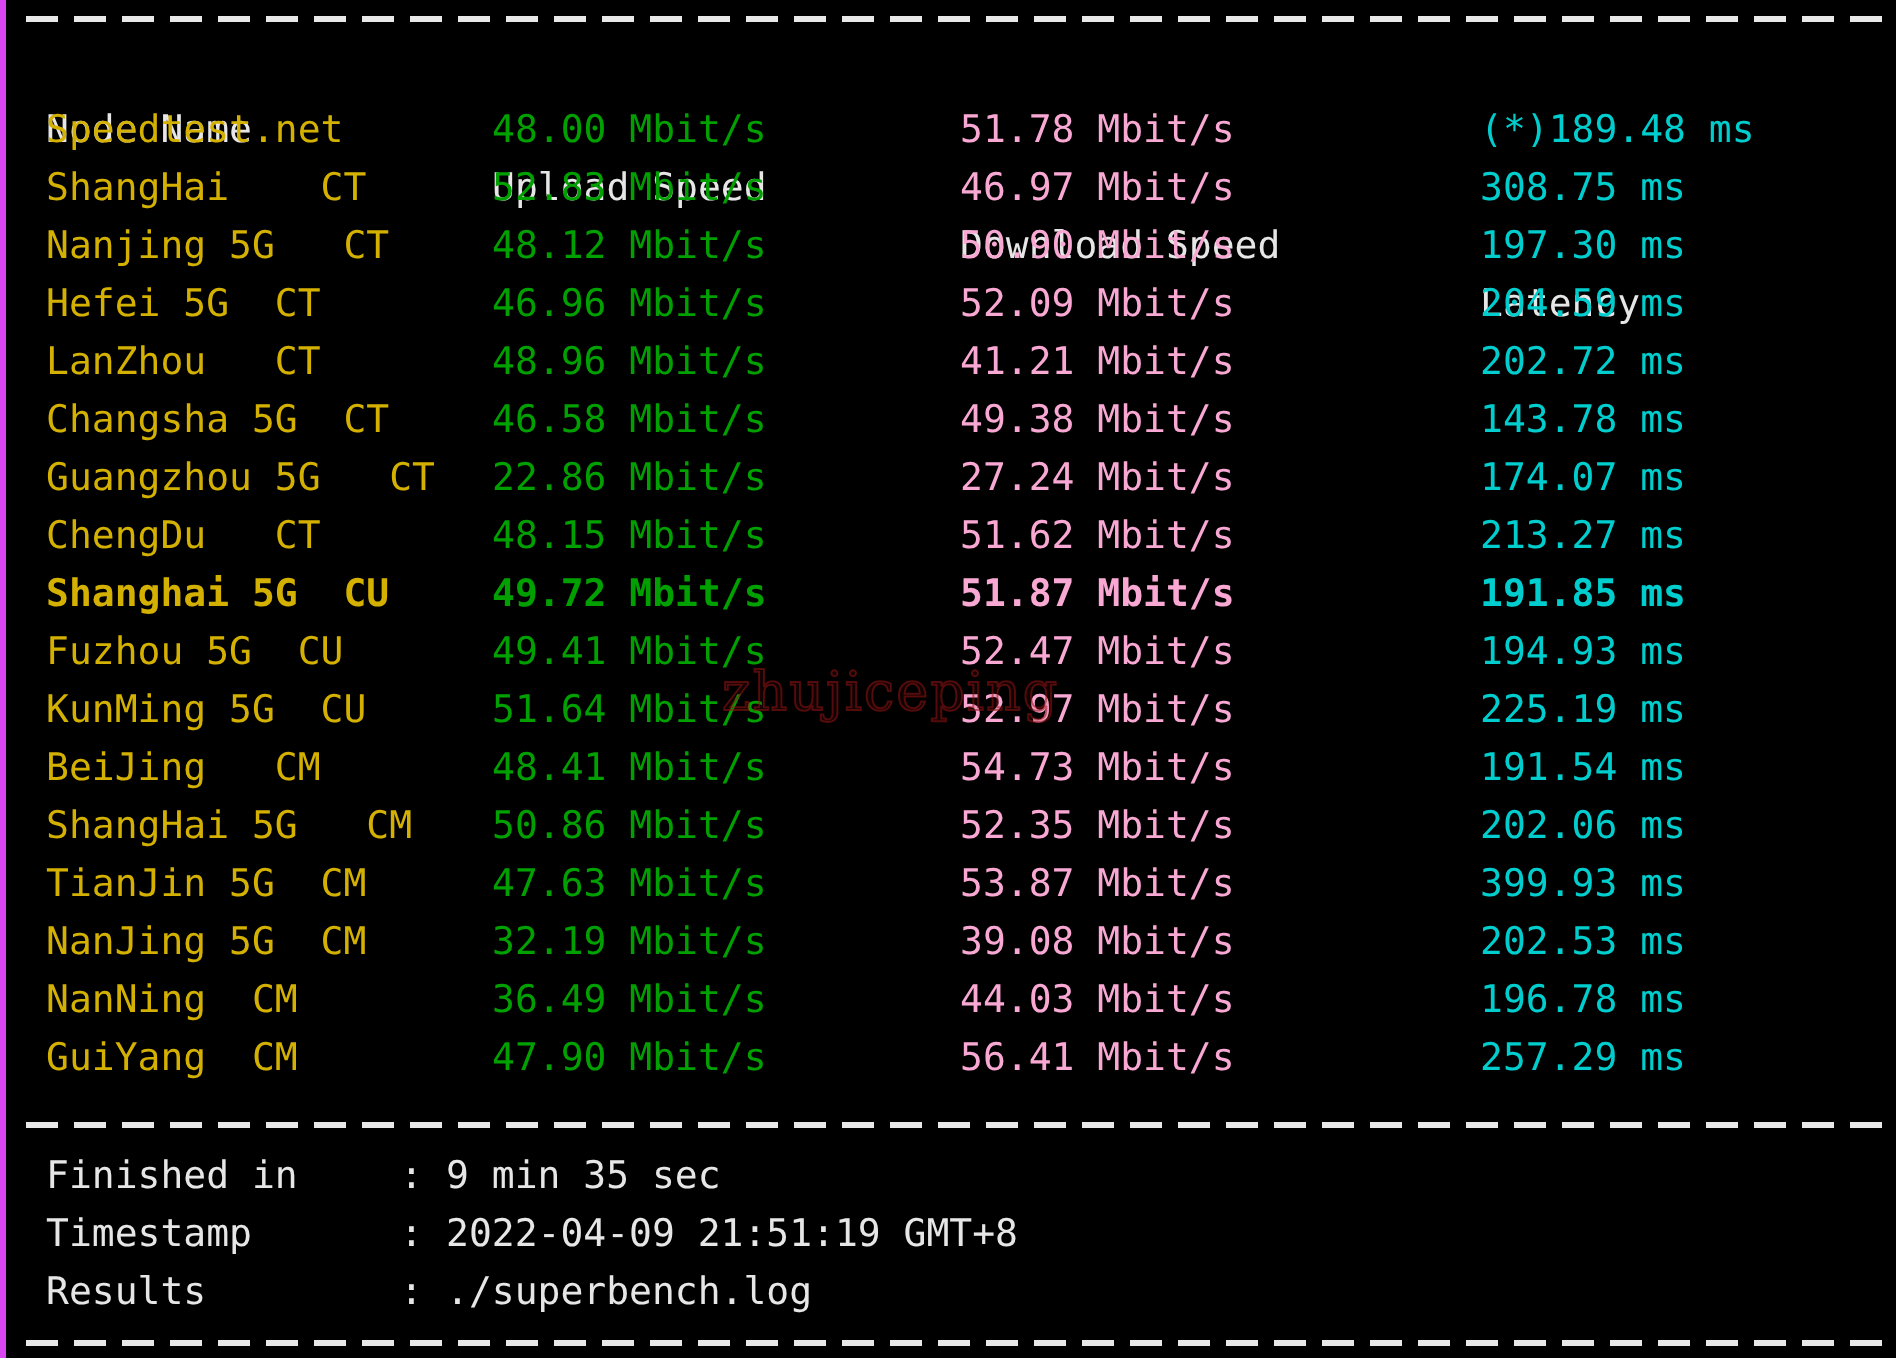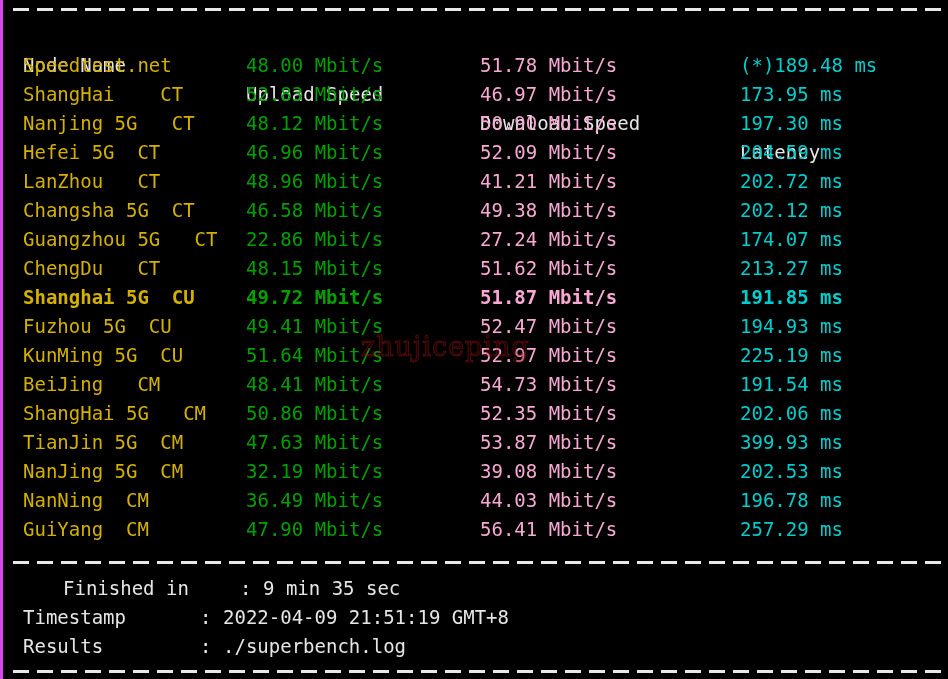--- a/index.html
+++ b/index.html
@@ -130,44 +130,44 @@
 
   <div class="tbl-row" style="top:22px">
     <span class="cell c-node col-header">Node Name</span>
     <span class="cell c-upload col-header">Upload Speed</span>
     <span class="cell c-download col-header">Download Speed</span>
     <span class="cell c-latency col-header">Latency</span>
   </div>
 
   <div id="rows-container">
       <div class="tbl-row" style="top: 51px;"><span class="cell c-node col-node">Speedtest.net</span><span class="cell c-upload col-upload">48.00 Mbit/s</span><span class="cell c-download col-download">51.78 Mbit/s</span><span class="cell c-latency col-latency has-star" style="left: 737px;">(*)189.48 ms</span></div>
-      <div class="tbl-row" style="top: 80px;"><span class="cell c-node col-node">ShangHai    CT</span><span class="cell c-upload col-upload">52.83 Mbit/s</span><span class="cell c-download col-download">46.97 Mbit/s</span><span class="cell c-latency col-latency">173.95 ms</span></div>
+      <div class="tbl-row" style="top: 80px;"><span class="cell c-node col-node">ShangHai    CT</span><span class="cell c-upload col-upload">52.83 Mbit/s</span><span class="cell c-download col-download">46.97 Mbit/s</span><span class="cell c-latency col-latency">308.75 ms</span></div>
       <div class="tbl-row" style="top: 109px;"><span class="cell c-node col-node">Nanjing 5G   CT</span><span class="cell c-upload col-upload">48.12 Mbit/s</span><span class="cell c-download col-download">50.90 Mbit/s</span><span class="cell c-latency col-latency">197.30 ms</span></div>
       <div class="tbl-row" style="top: 138px;"><span class="cell c-node col-node">Hefei 5G  CT</span><span class="cell c-upload col-upload">46.96 Mbit/s</span><span class="cell c-download col-download">52.09 Mbit/s</span><span class="cell c-latency col-latency">204.59 ms</span></div>
       <div class="tbl-row" style="top: 167px;"><span class="cell c-node col-node">LanZhou   CT</span><span class="cell c-upload col-upload">48.96 Mbit/s</span><span class="cell c-download col-download">41.21 Mbit/s</span><span class="cell c-latency col-latency">202.72 ms</span></div>
-      <div class="tbl-row" style="top: 196px;"><span class="cell c-node col-node">Changsha 5G  CT</span><span class="cell c-upload col-upload">46.58 Mbit/s</span><span class="cell c-download col-download">49.38 Mbit/s</span><span class="cell c-latency col-latency">202.12 ms</span></div>
+      <div class="tbl-row" style="top: 196px;"><span class="cell c-node col-node">Changsha 5G  CT</span><span class="cell c-upload col-upload">46.58 Mbit/s</span><span class="cell c-download col-download">49.38 Mbit/s</span><span class="cell c-latency col-latency">143.78 ms</span></div>
       <div class="tbl-row" style="top: 225px;"><span class="cell c-node col-node">Guangzhou 5G   CT</span><span class="cell c-upload col-upload">22.86 Mbit/s</span><span class="cell c-download col-download">27.24 Mbit/s</span><span class="cell c-latency col-latency">174.07 ms</span></div>
       <div class="tbl-row" style="top: 254px;"><span class="cell c-node col-node">ChengDu   CT</span><span class="cell c-upload col-upload">48.15 Mbit/s</span><span class="cell c-download col-download">51.62 Mbit/s</span><span class="cell c-latency col-latency">213.27 ms</span></div>
       <div class="tbl-row" style="top: 283px; font-weight: bold;"><span class="cell c-node col-node">Shanghai 5G  CU</span><span class="cell c-upload col-upload">49.72 Mbit/s</span><span class="cell c-download col-download">51.87 Mbit/s</span><span class="cell c-latency col-latency">191.85 ms</span></div>
       <div class="tbl-row" style="top: 312px;"><span class="cell c-node col-node">Fuzhou 5G  CU</span><span class="cell c-upload col-upload">49.41 Mbit/s</span><span class="cell c-download col-download">52.47 Mbit/s</span><span class="cell c-latency col-latency">194.93 ms</span></div>
       <div class="tbl-row" style="top: 341px;"><span class="cell c-node col-node">KunMing 5G  CU</span><span class="cell c-upload col-upload">51.64 Mbit/s</span><span class="cell c-download col-download">52.97 Mbit/s</span><span class="cell c-latency col-latency">225.19 ms</span></div>
       <div class="tbl-row" style="top: 370px;"><span class="cell c-node col-node">BeiJing   CM</span><span class="cell c-upload col-upload">48.41 Mbit/s</span><span class="cell c-download col-download">54.73 Mbit/s</span><span class="cell c-latency col-latency">191.54 ms</span></div>
       <div class="tbl-row" style="top: 399px;"><span class="cell c-node col-node">ShangHai 5G   CM</span><span class="cell c-upload col-upload">50.86 Mbit/s</span><span class="cell c-download col-download">52.35 Mbit/s</span><span class="cell c-latency col-latency">202.06 ms</span></div>
       <div class="tbl-row" style="top: 428px;"><span class="cell c-node col-node">TianJin 5G  CM</span><span class="cell c-upload col-upload">47.63 Mbit/s</span><span class="cell c-download col-download">53.87 Mbit/s</span><span class="cell c-latency col-latency">399.93 ms</span></div>
       <div class="tbl-row" style="top: 457px;"><span class="cell c-node col-node">NanJing 5G  CM</span><span class="cell c-upload col-upload">32.19 Mbit/s</span><span class="cell c-download col-download">39.08 Mbit/s</span><span class="cell c-latency col-latency">202.53 ms</span></div>
       <div class="tbl-row" style="top: 486px;"><span class="cell c-node col-node">NanNing  CM</span><span class="cell c-upload col-upload">36.49 Mbit/s</span><span class="cell c-download col-download">44.03 Mbit/s</span><span class="cell c-latency col-latency">196.78 ms</span></div>
       <div class="tbl-row" style="top: 515px;"><span class="cell c-node col-node">GuiYang  CM</span><span class="cell c-upload col-upload">47.90 Mbit/s</span><span class="cell c-download col-download">56.41 Mbit/s</span><span class="cell c-latency col-latency">257.29 ms</span></div>
     </div>
 
   <div class="rule" style="top:561px">
     <span class="dash-inner"></span>
   </div>
 
   <div id="footer-container">
-      <div style="position: absolute; left: 0px; right: 0px; top: 574px; height: 29px; margin-left: 40px;">
+      <div style="position: absolute; left: 0px; right: 0px; top: 574px; height: 29px;">
         <span class="foot-label">Finished in</span>
         <span class="foot-colon">:</span>
         <span class="foot-value">9 min 35 sec</span>
       </div>
       <div style="position: absolute; left: 0px; right: 0px; top: 603px; height: 29px;">
         <span class="foot-label">Timestamp</span>
         <span class="foot-colon">:</span>
         <span class="foot-value">2022-04-09 21:51:19 GMT+8</span>
       </div>
       <div style="position: absolute; left: 0px; right: 0px; top: 632px; height: 29px;">

